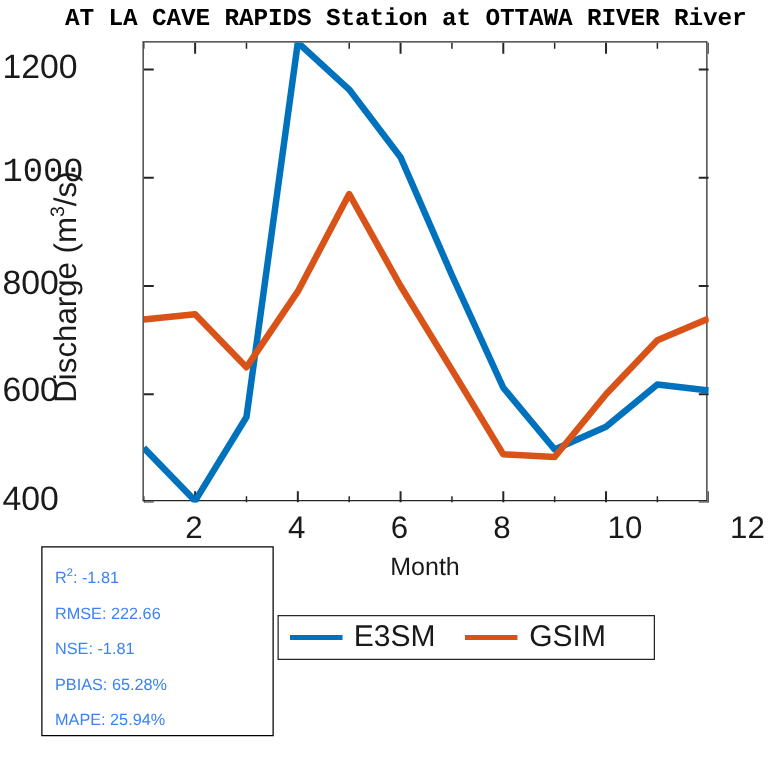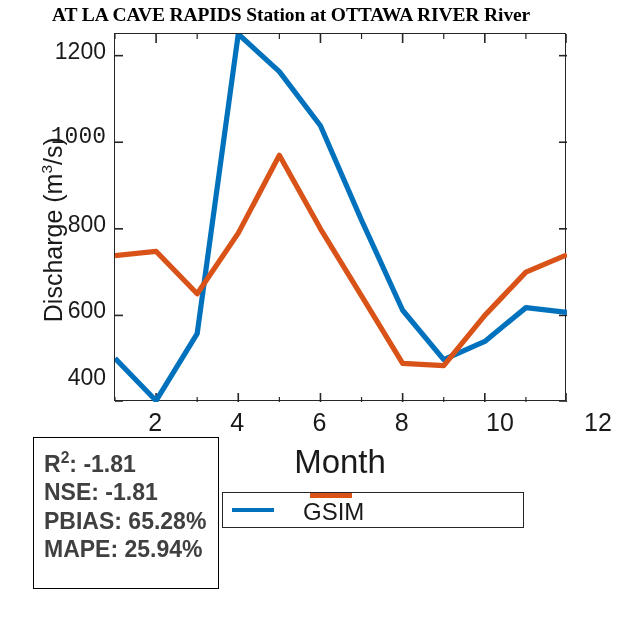--- a/index.html
+++ b/index.html
@@ -24,21 +24,21 @@
   
   #chart-title {
     position: absolute;
     left: 52px;
     top: 4px;
     white-space: nowrap;
     font-size: 19.5px;
     font-weight: bold;
     letter-spacing: -0.1px;
     color: #000000;
-    font-family: Liberation Serif, serif;
+    font-family: Liberation Mono, monospace;
   }
 
   
   #ylabel {
     position: absolute;
     left: -112px;
     top: 215px;
     width: 330px;
     text-align: center;
     transform: rotate(-90deg);
@@ -47,21 +47,21 @@
     white-space: nowrap;
   }
   #ylabel sup { font-size: 0.62em; vertical-align: super; }
 
   #xlabel {
     position: absolute;
     left: 114px;
     top: 443px;
     width: 452px;
     text-align: center;
-    font-size: 33px;
+    font-size: 20px;
     color: #1a1a1a;
   }
 
   
   #plot-area {
     position: absolute;
     left: 114px;
     top: 33px;
     width: 452px;
     height: 368px;
@@ -72,22 +72,21 @@
   #plot-svg {
     position: absolute;
     left: 0; top: 0;
     width: 452px;
     height: 368px;
     display: block;
   }
   .ytick-lab {
     position: absolute;
     width: 104px;
-    text-align: right;
-    font-size: 23px;
+    font-size: 27px;
     color: #1a1a1a;
     left: 2px;
   }
   .xtick-lab {
     position: absolute;
     width: 60px;
     text-align: center;
     font-size: 25px;
     color: #1a1a1a;
     top: 408px;
@@ -118,57 +117,56 @@
     flex: 0 0 auto;
   }
   .legend-label {
     font-size: 24px;
     color: #1a1a1a;
     margin-left: 9px;
     margin-right: 4px;
     white-space: nowrap;
   }
   #legend-e3sm { margin-left: 9px; }
-  #legend-gsim { margin-left: 20px; flex-direction: column; }
+  #legend-gsim { margin-left: 20px; }
 
   
   #stats-box {
     position: absolute;
     left: 33px;
     top: 437px;
     width: 186px;
     height: 152px;
     border: 1.8px solid #000000;
     background: #ffffff;
     box-sizing: border-box;
     padding: 6px 0 0 10px;
     z-index: 5;
   }
   .stat-line {
-    font-size: 23px;
+    font-size: 13px;
     line-height: 28.5px;
-    color: #404040;
-    white-space: nowrap;
-    font-weight: bold;
+    color: #3b82f6;
+    white-space: nowrap;
   }
   .stat-line sup { font-size: 0.68em; vertical-align: super; }
 </style>
 </head>
 <body>
 
 <div id="stage">
 
   <div id="chart-title">AT LA CAVE RAPIDS  Station at  OTTAWA RIVER  River</div>
 
   <div id="ylabel"><span>Discharge (m</span><sup>3</sup><span>/s)</span></div>
 
   <div id="xlabel">Month</div>
 
   <div id="ytick-labels">
-      <div class="ytick-lab" style="top: 364px;">400</div>
+      <div class="ytick-lab" style="top: 384px;">400</div>
       <div class="ytick-lab" style="top: 297.412px;">600</div>
       <div class="ytick-lab" style="top: 210.824px;">800</div>
       <div class="ytick-lab" style="top: 124.235px; font-family: Liberation Mono, monospace;">1000</div>
       <div class="ytick-lab" style="top: 37.6471px;">1200</div>
     </div>
   <div id="xtick-labels">
       <div class="xtick-lab" style="left: 125.091px;">2</div>
       <div class="xtick-lab" style="left: 207.273px;">4</div>
       <div class="xtick-lab" style="left: 289.455px;">6</div>
       <div class="xtick-lab" style="left: 371.636px;">8</div>
@@ -217,27 +215,29 @@
       <g id="series-group">
           <polyline points="0,324.27294117647057 41.09090909090909,366.7011764705882 82.18181818181819,299.5952941176471 123.27272727272727,0 164.36363636363637,37.66588235294114 205.45454545454544,91.78352941176468 246.54545454545453,186.16470588235293 287.6363636363636,276.2164705882353 328.72727272727275,325.57176470588234 369.8181818181818,307.38823529411764 410.9090909090909,273.61882352941177 452,278.38117647058823" fill="none" stroke="#0072BD" stroke-width="5.2" stroke-linejoin="round" stroke-linecap="butt"></polyline>
           <polyline points="0,221.66588235294117 41.09090909090909,217.3364705882353 82.18181818181819,259.7647058823529 123.27272727272727,199.1529411764706 164.36363636363637,121.22352941176473 205.45454545454544,194.8235294117647 246.54545454545453,261.9294117647059 287.6363636363636,329.4682352941177 328.72727272727275,331.6329411764706 369.8181818181818,281.4117647058823 410.9090909090909,238.1176470588235 452,220.79999999999998" fill="none" stroke="#D95319" stroke-width="5.2" stroke-linejoin="round" stroke-linecap="butt"></polyline>
         </g>
     </svg>
   </div>
 
   <div id="legend">
     <div class="legend-entry" id="legend-e3sm">
       <span class="legend-swatch" style="background: rgb(0, 114, 189);"></span>
+      <span class="legend-label">E3SM</span>
     </div>
     <div class="legend-entry" id="legend-gsim">
       <span class="legend-swatch" style="background: rgb(217, 83, 25);"></span>
       <span class="legend-label">GSIM</span>
     </div>
   </div>
 
   <div id="stats-box">
     <div class="stat-line"><span>R</span><sup>2</sup><span>: -1.81</span></div>
+    <div class="stat-line">RMSE: 222.66</div>
     <div class="stat-line">NSE: -1.81</div>
     <div class="stat-line">PBIAS: 65.28%</div>
     <div class="stat-line">MAPE: 25.94%</div>
   </div>
 
 </div>
 
 </body></html>

